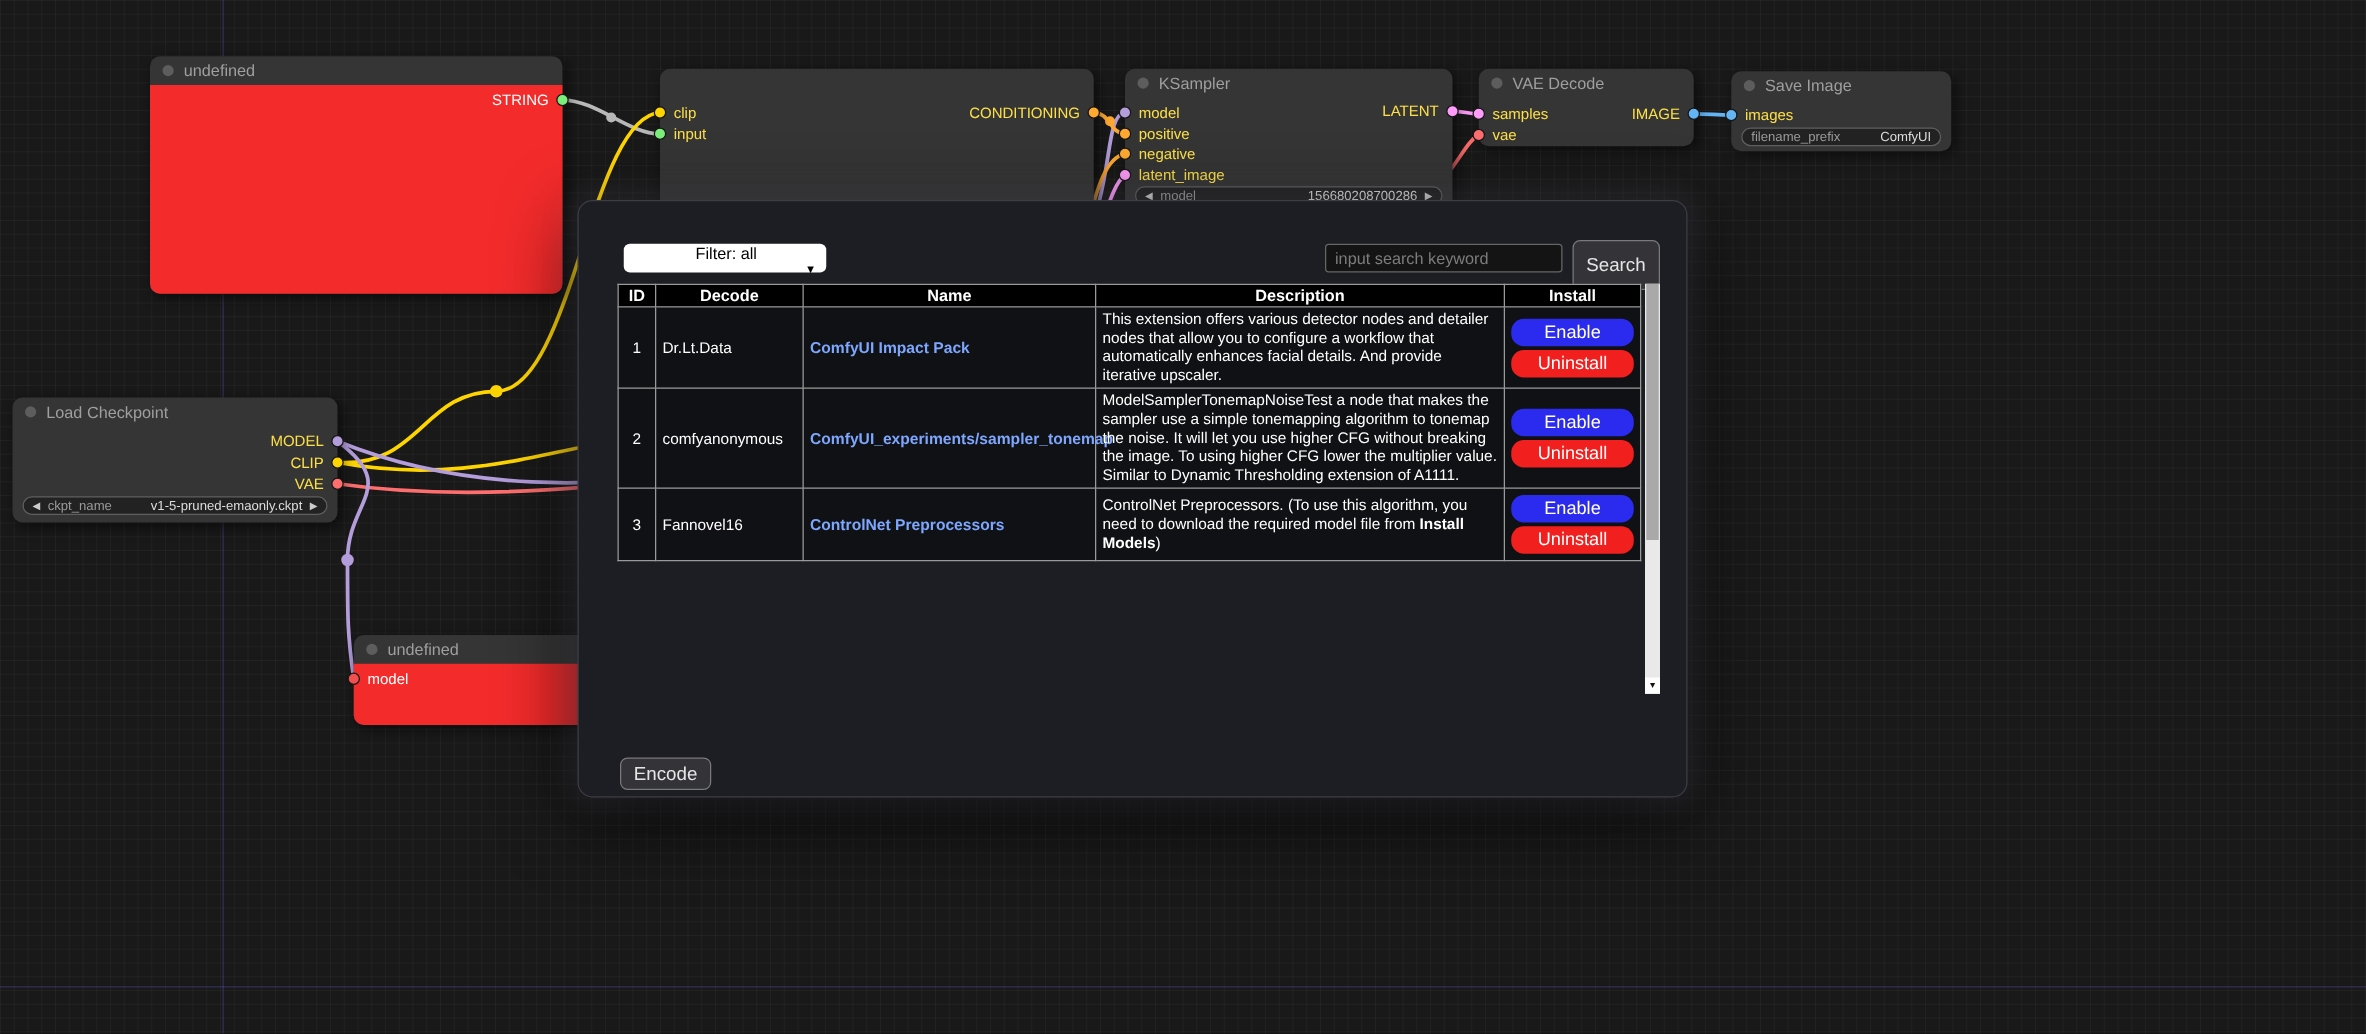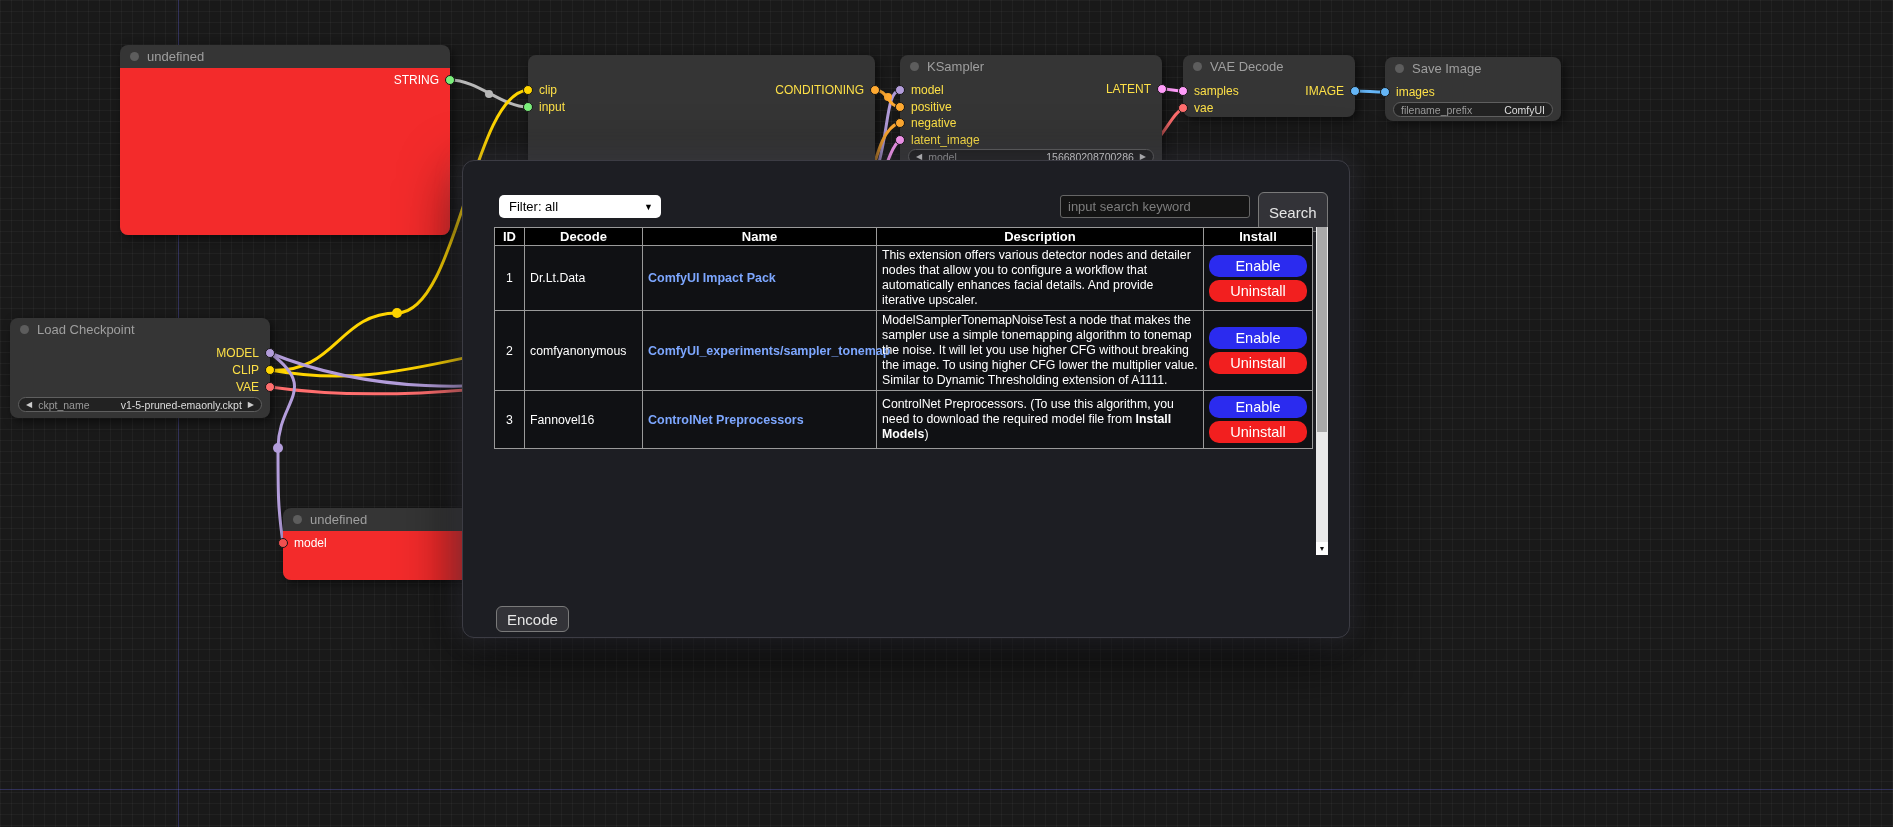--- a/index.html
+++ b/index.html
@@ -49,21 +49,21 @@
 
   
   .dialog {
     position:absolute; left:462px; top:160px; width:888px; height:478px; z-index:10;
     background:#1d1e23; border:1px solid #3c3c44; border-radius:12px;
     box-shadow:0 0 26px 6px rgba(210,210,255,0.10), 0 16px 60px rgba(0,0,0,0.75);
   }
   .filter-select {
     position:absolute; left:36px; top:34px; width:162px; height:23px;
     background:#ffffff; color:#000; border-radius:5px; font-size:13px;
-    display:flex; align-items:center; padding:0 8px 0 10px; cursor:default;
+    display:flex; align-items:center; padding:0 8px 0 10px; cursor:default;flex-direction:column;
   }
   .filter-caret { margin-left:auto; font-size:9px; color:#000; }
   .search-input {
     position:absolute; left:597px; top:34px; width:190px; height:23px;
     background:#141414; border:1px solid #666; border-radius:3px; color:#cccccc;
     font-size:13px; padding:0 7px; outline:none;
   }
   .search-input::placeholder { color:#7d7d7d; }
   .btn-plain {
     background:#333338; border:1px solid #7a7a7a; border-radius:6px; color:#e6e6e6;

